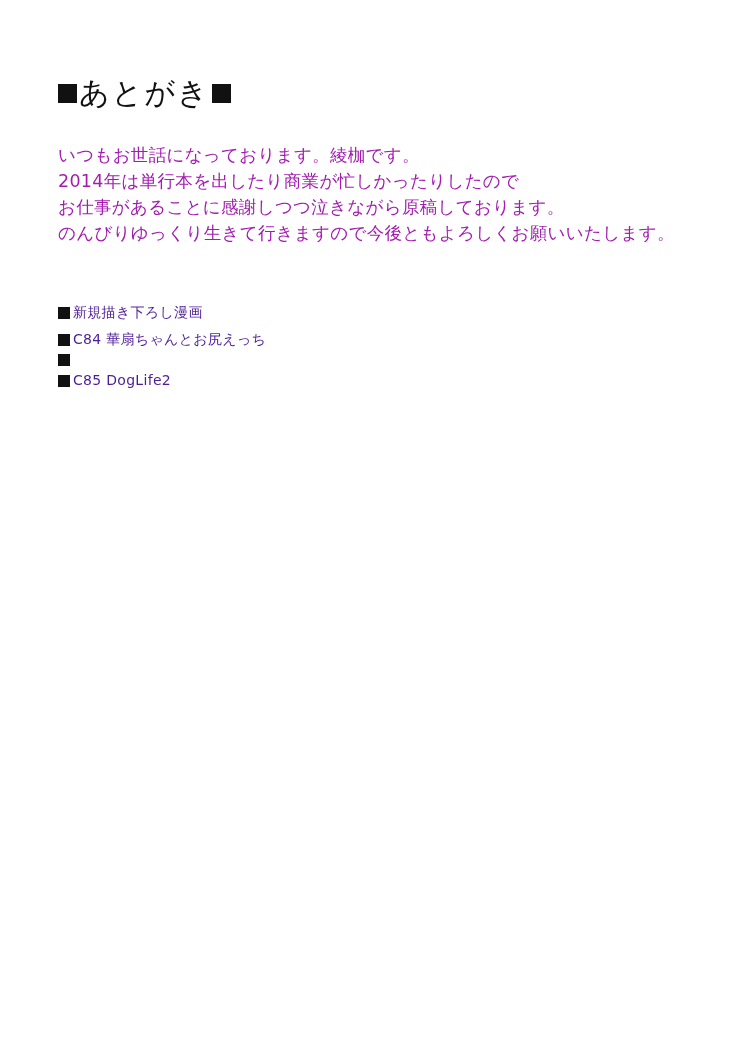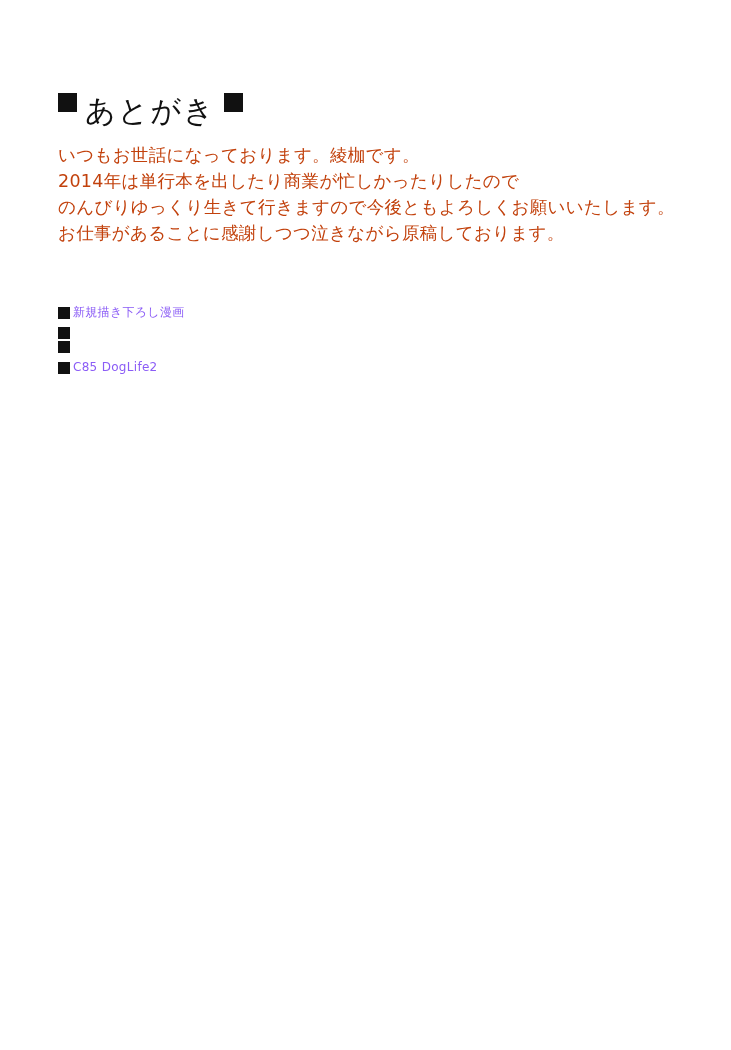--- a/index.html
+++ b/index.html
@@ -35,49 +35,48 @@
     color: #111;
   }
   .sq {
     display: inline-block;
     width: 19px;
     height: 19px;
     background: #111;
     flex: 0 0 auto;
   }
   .title-text {
-    padding: 0 8px;
+    padding: 0 2px;
     line-height: 1;
-    margin-top: 18px;
   }
   .body-block {
     position: absolute;
     left: 58px;
     top: 142px;
     width: 640px;
   }
   .body-line {
     font-size: 17.5px;
     line-height: 26px;
-    color: #c2410c;
+    color: #a21caf;
     white-space: nowrap;
     letter-spacing: 0.3px;
   }
   .list-block {
     position: absolute;
     left: 58px;
     top: 300px;
     width: 640px;
   }
   .list-item {
     display: flex;
     align-items: center;
-    font-size: 12px;
+    font-size: 14px;
     line-height: 25px;
-    color: #8b5cf6;
+    color: #4c1d95;
     margin-bottom: 2px;
     letter-spacing: 0.3px;
   }
   .list-sq {
     display: inline-block;
     width: 12px;
     height: 12px;
     background: #111;
     margin-right: 3px;
     flex: 0 0 auto;
@@ -93,31 +92,32 @@
 
   <div class="title-row">
     <span class="sq"></span>
     <span class="title-text">あとがき</span>
     <span class="sq"></span>
   </div>
 
   <div class="body-block">
     <div class="body-line">いつもお世話になっております。綾枷です。</div>
     <div class="body-line">2014年は単行本を出したり商業が忙しかったりしたので</div>
+    <div class="body-line">お仕事があることに感謝しつつ泣きながら原稿しております。</div>
     <div class="body-line">のんびりゆっくり生きて行きますので今後ともよろしくお願いいたします。</div>
-    <div class="body-line">お仕事があることに感謝しつつ泣きながら原稿しております。</div>
   </div>
 
   <div class="list-block">
     <div class="list-item">
       <span class="list-sq"></span>
       <span class="list-label">新規描き下ろし漫画</span>
     </div>
     <div class="list-item">
       <span class="list-sq"></span>
+      <span class="list-label">C84 華扇ちゃんとお尻えっち</span>
     </div>
     <div class="list-item">
       <span class="list-sq"></span>
     </div>
     <div class="list-item">
       <span class="list-sq"></span>
       <span class="list-label">C85 DogLife2</span>
     </div>
   </div>
 

